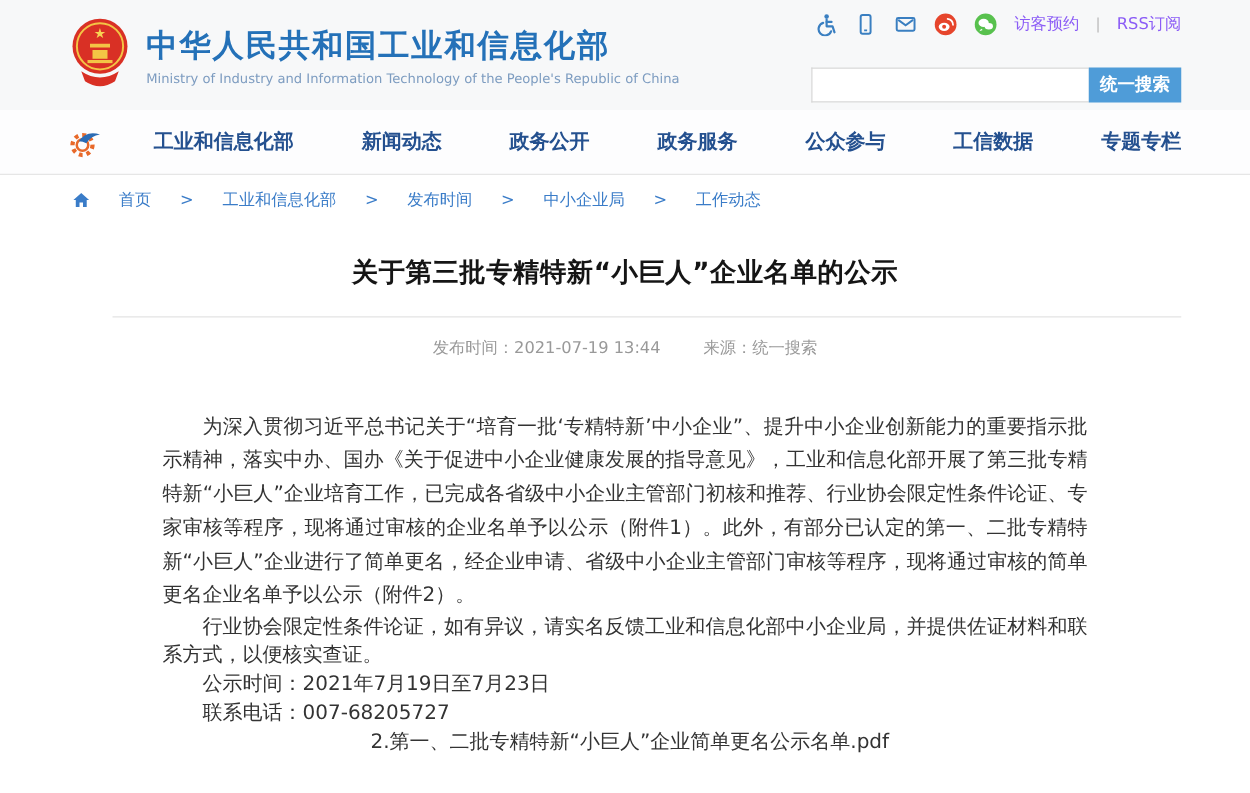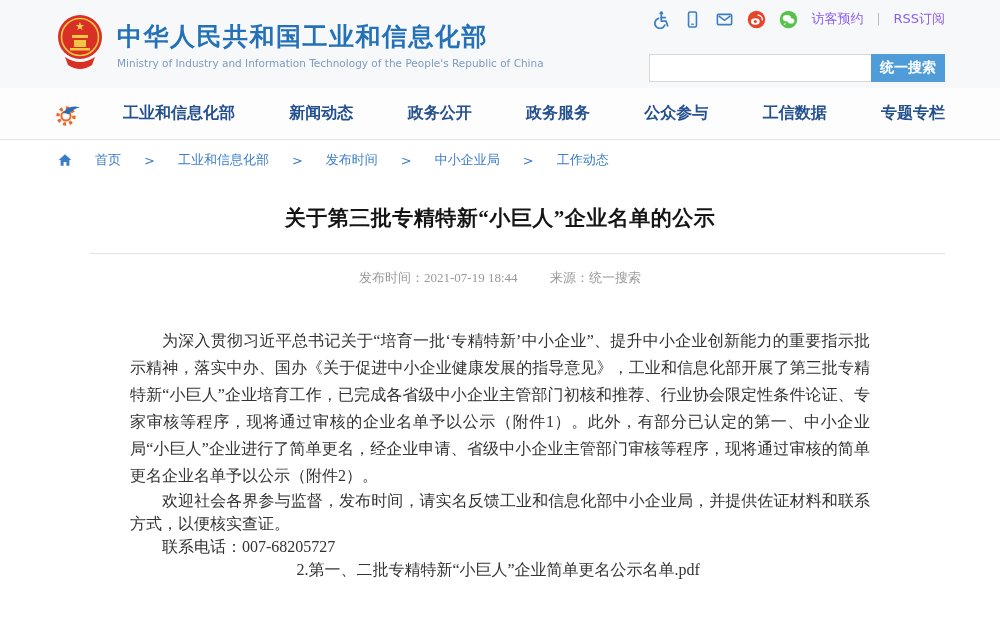--- a/index.html
+++ b/index.html
@@ -38,21 +38,21 @@
   .nav-item { color:#24508f; font-size:16px; font-weight:bold; cursor:pointer; }
 
   
   .breadcrumb { display:flex; align-items:center; gap:23px; padding:11px 0 9px 58px;
                 font-size:13px; color:#3a7cc8; }
   .breadcrumb .home-ic { width:14px; height:14px; }
   .breadcrumb .crumb { cursor:pointer; }
   .breadcrumb .bsep { color:#3a7cc8; }
 
   
-  .article { background:#fff;font-family:Liberation Serif, serif; }
+  .article { background:#fff; }
   .article-title { text-align:center; font-size:21px; font-weight:bold; color:#151515;
                    margin-top:26px; letter-spacing:0.5px; }
   .title-divider { border:none; border-top:1px solid #e3e3e3; margin:21px 55px 0 90px; }
   .publish-line { text-align:center; font-size:13px; color:#999; margin-top:15px; }
   .publish-line .gap { display:inline-block; width:26px; }
 
   .body-text { width:740px; margin:40px auto 0; font-size:16px; color:#333;
                text-align:justify; }
   .body-text p { text-indent:2em; }
   .body-text p.long { line-height:27px; }
@@ -147,25 +147,26 @@
   <span class="bsep">&gt;</span>
   <span class="crumb">中小企业局</span>
   <span class="bsep">&gt;</span>
   <span class="crumb">工作动态</span>
 </div>
 
 <div class="article">
   <div class="article-title">关于第三批专精特新“小巨人”企业名单的公示</div>
   <hr class="title-divider">
   <div class="publish-line">
-    <span>发布时间：2021-07-19 18:44</span>
+    <span>发布时间：2021-07-19 13:44</span>
     <span class="gap"></span>
     <span>来源：统一搜索</span>
   </div>
 
   <div class="body-text">
-    <p class="long">为深入贯彻习近平总书记关于“培育一批‘专精特新’中小企业”、提升中小企业创新能力的重要指示批示精神，落实中办、国办《关于促进中小企业健康发展的指导意见》，工业和信息化部开展了第三批专精特新“小巨人”企业培育工作，已完成各省级中小企业主管部门初核和推荐、行业协会限定性条件论证、专家审核等程序，现将通过审核的企业名单予以公示（附件1）。此外，有部分已认定的第一、中小企业局“小巨人”企业进行了简单更名，经企业申请、省级中小企业主管部门审核等程序，现将通过审核的简单更名企业名单予以公示（附件2）。</p>
-    <p class="short">欢迎社会各界参与监督，发布时间，请实名反馈工业和信息化部中小企业局，并提供佐证材料和联系方式，以便核实查证。</p>
+    <p class="long">为深入贯彻习近平总书记关于“培育一批‘专精特新’中小企业”、提升中小企业创新能力的重要指示批示精神，落实中办、国办《关于促进中小企业健康发展的指导意见》，工业和信息化部开展了第三批专精特新“小巨人”企业培育工作，已完成各省级中小企业主管部门初核和推荐、行业协会限定性条件论证、专家审核等程序，现将通过审核的企业名单予以公示（附件1）。此外，有部分已认定的第一、二批专精特新“小巨人”企业进行了简单更名，经企业申请、省级中小企业主管部门审核等程序，现将通过审核的简单更名企业名单予以公示（附件2）。</p>
+    <p class="short">行业协会限定性条件论证，如有异议，请实名反馈工业和信息化部中小企业局，并提供佐证材料和联系方式，以便核实查证。</p>
+    <p class="short">公示时间：2021年7月19日至7月23日</p>
     <p class="short">联系电话：007-68205727</p>
     <p class="short attach2">2.第一、二批专精特新“小巨人”企业简单更名公示名单.pdf</p>
   </div>
 
 </div>
 
 </body></html>

